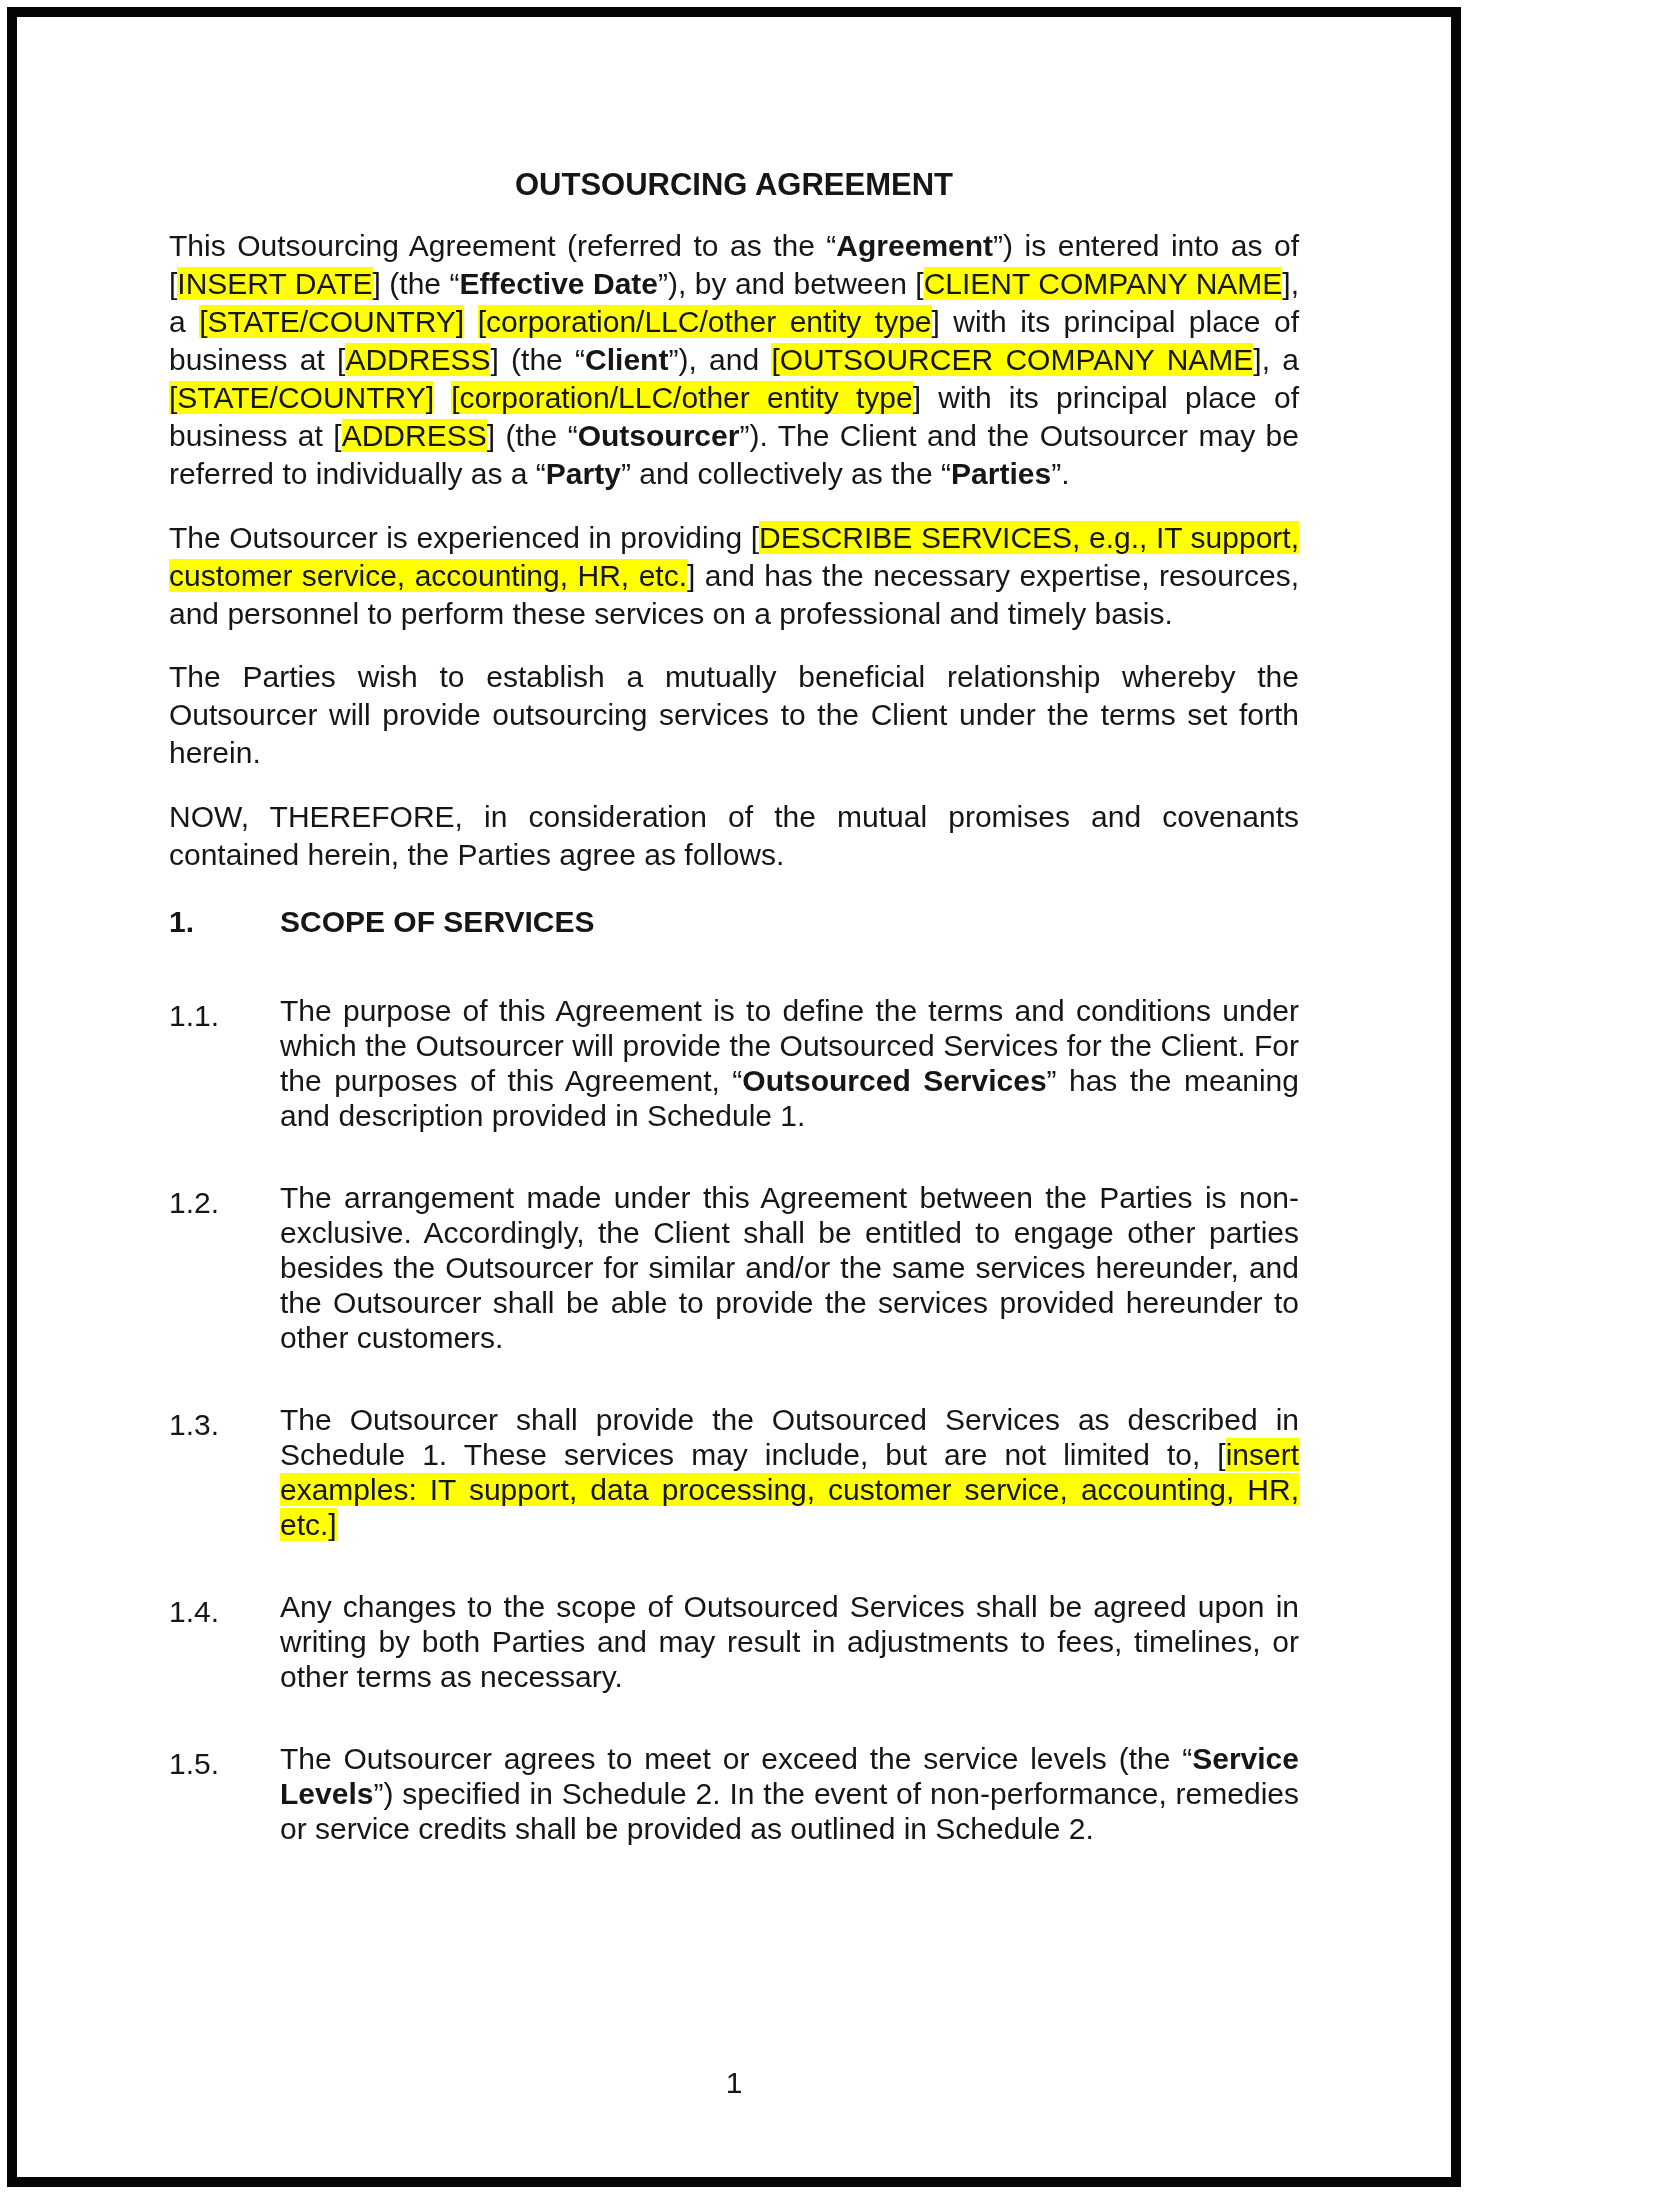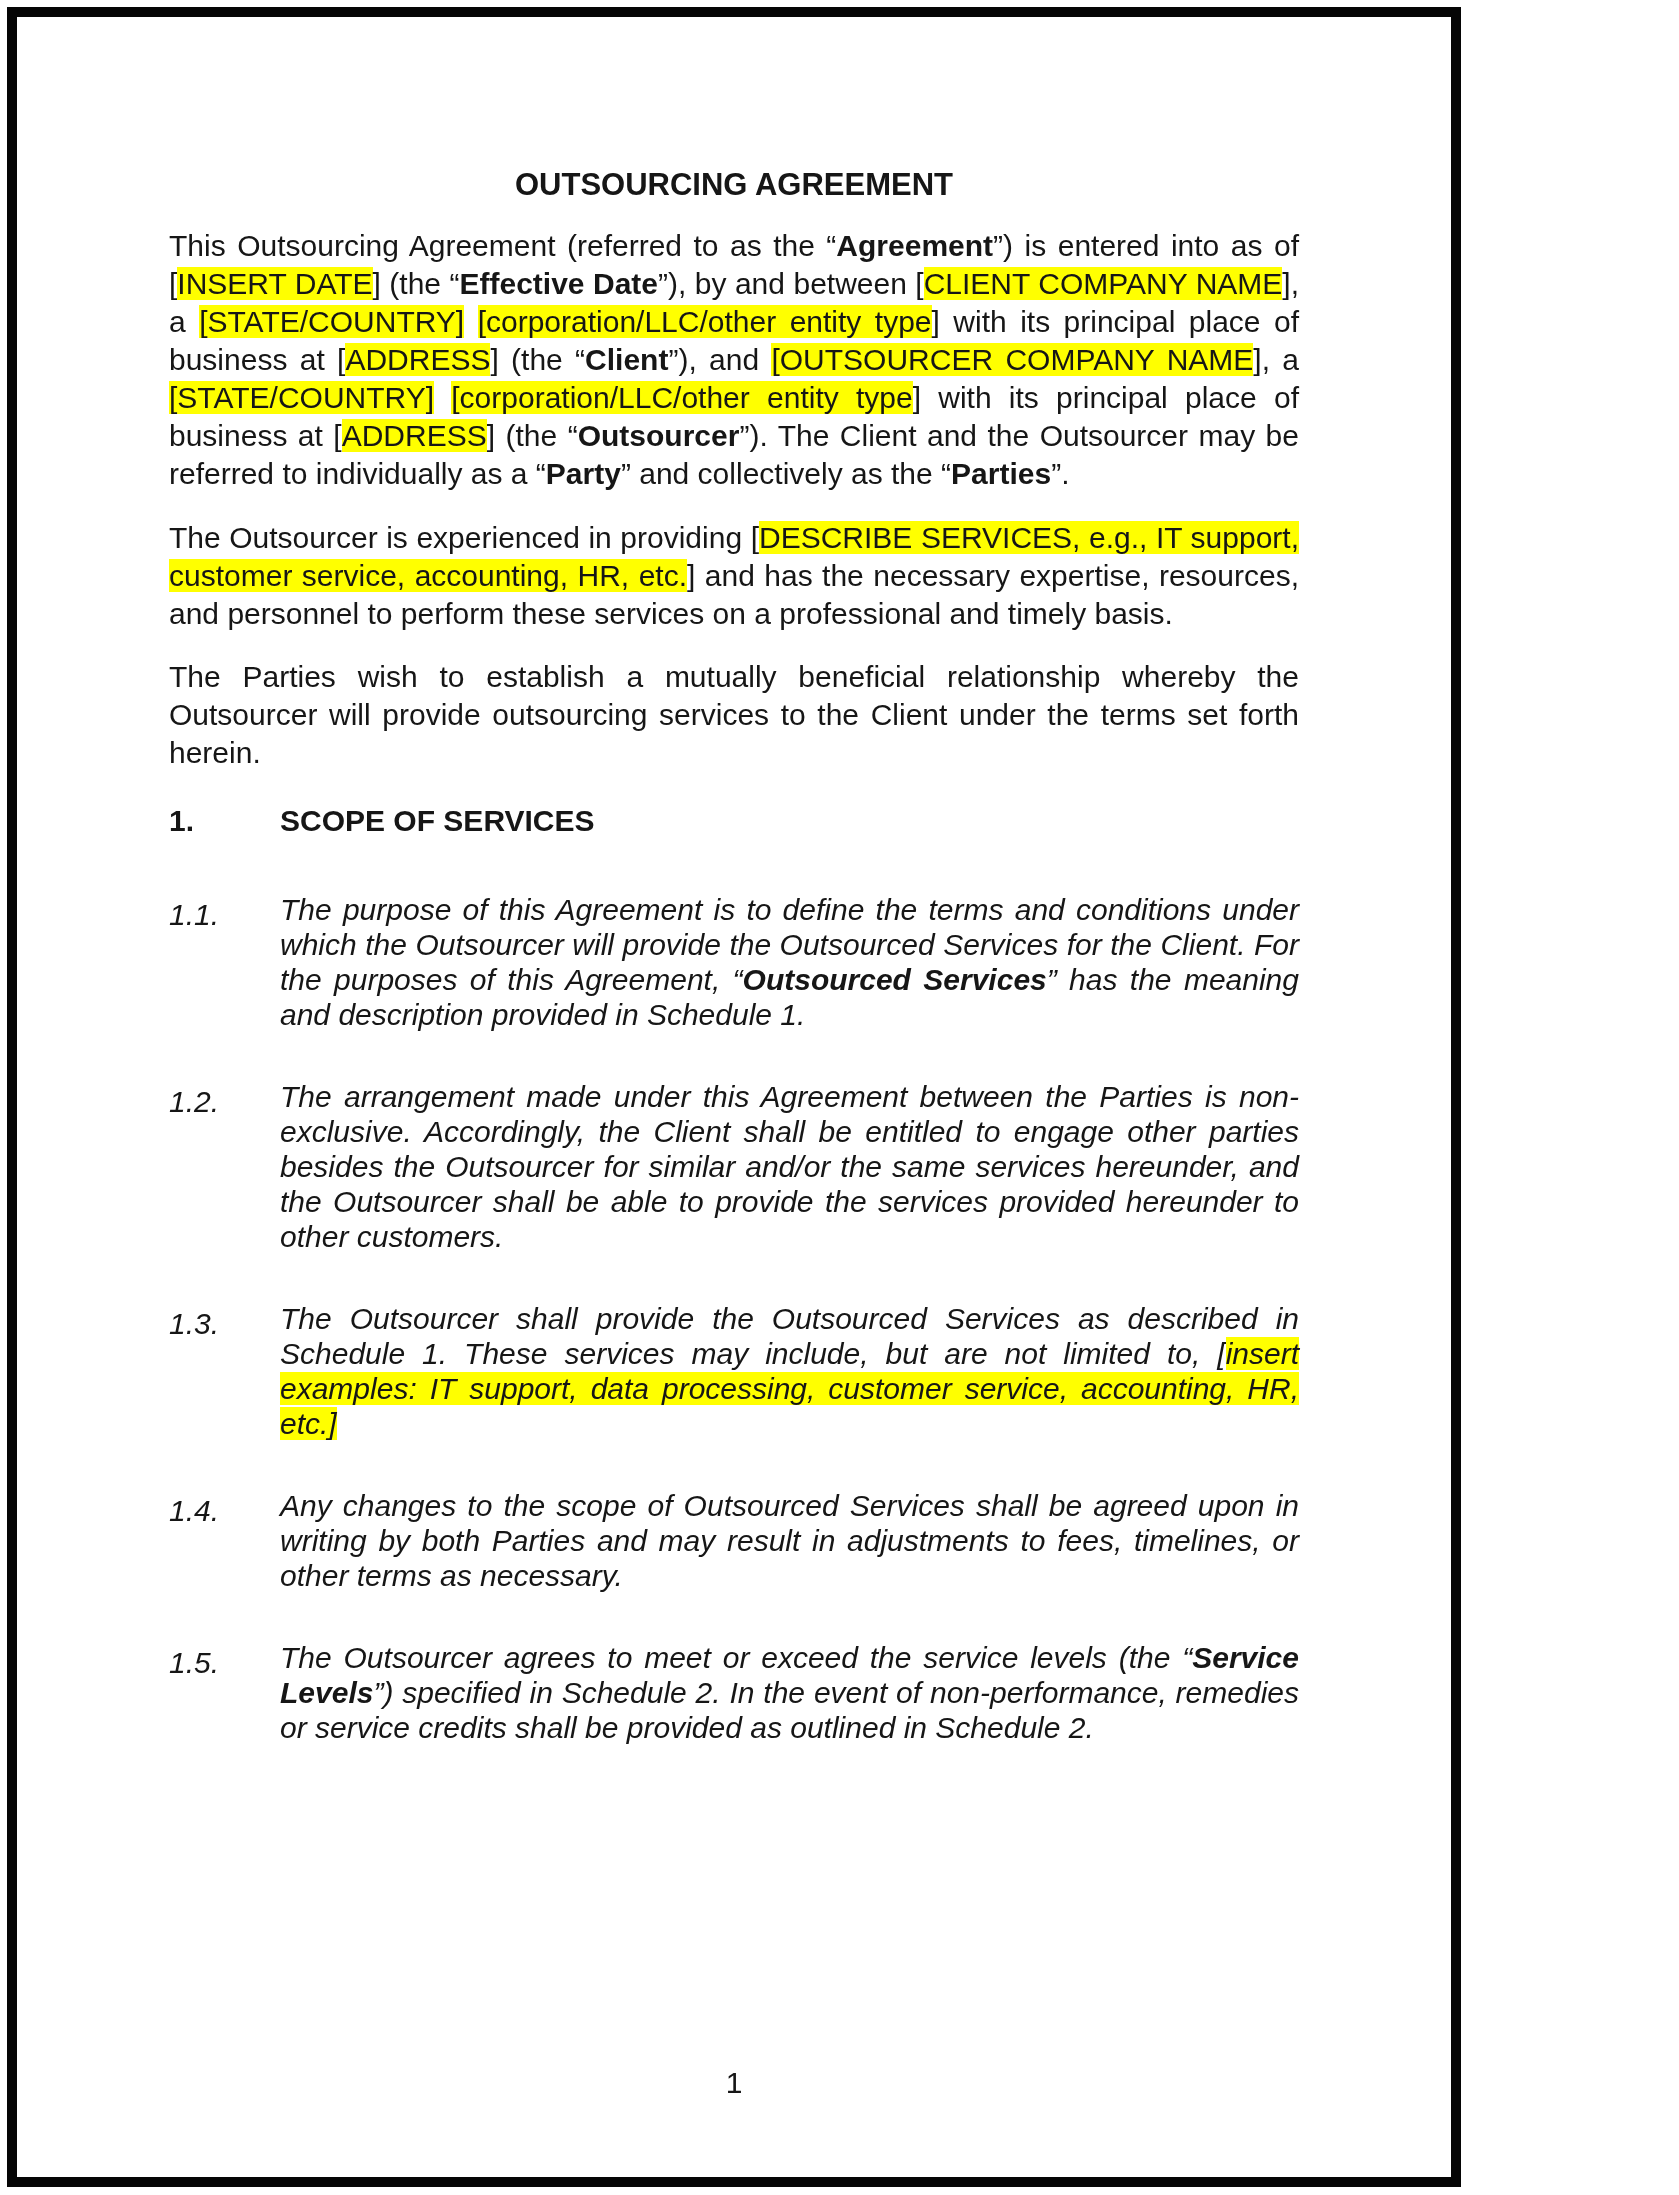--- a/index.html
+++ b/index.html
@@ -42,21 +42,20 @@
     padding-left:111px;
     font-weight:700;
     font-size:30px;
     line-height:45px;
     margin:12.3px 0 49px 0;
   }
   .clause{
     position:relative;
     padding-left:111px;
     margin:0 0 47px 0;
-    font-style:italic;
   }
   .clause-num{
     position:absolute;
     left:0;
     top:0;
     font-size:30px;
     line-height:45px;
   }
   .clause-body{
     font-size:30px;
@@ -80,20 +79,21 @@
 
 <div class="page">
   <div class="frame"></div>
 
   <div class="content">
     <div class="doc-title">OUTSOURCING AGREEMENT</div>
 
     <p class="para"><span>This Outsourcing Agreement (referred to as the “</span><span class="b">Agreement</span><span>”) is entered into as of [</span><span class="hl">INSERT DATE</span><span>] (the “</span><span class="b">Effective Date</span><span>”), by and between [</span><span class="hl">CLIENT COMPANY NAME</span><span>], a </span><span class="hl">[STATE/COUNTRY]</span><span> </span><span class="hl">[corporation/LLC/other entity type</span><span>] with its principal place of business at [</span><span class="hl">ADDRESS</span><span>] (the “</span><span class="b">Client</span><span>”), and </span><span class="hl">[OUTSOURCER COMPANY NAME</span><span>], a </span><span class="hl">[STATE/COUNTRY]</span><span> </span><span class="hl">[corporation/LLC/other entity type</span><span>] with its principal place of business at [</span><span class="hl">ADDRESS</span><span>] (the “</span><span class="b">Outsourcer</span><span>”). The Client and the Outsourcer may be referred to individually as a “</span><span class="b">Party</span><span>” and collectively as the “</span><span class="b">Parties</span><span>”.</span></p>
     <p class="para"><span>The Outsourcer is experienced in providing [</span><span class="hl">DESCRIBE SERVICES, e.g., IT support, customer service, accounting, HR, etc.</span><span>] and has the necessary expertise, resources, and personnel to perform these services on a professional and timely basis.</span></p>
     <p class="para"><span>The Parties wish to establish a mutually beneficial relationship whereby the Outsourcer will provide outsourcing services to the Client under the terms set forth herein.</span></p>
+    <p class="para"><span>NOW, THEREFORE, in consideration of the mutual promises and covenants contained herein, the Parties agree as follows.</span></p>
 
     <div class="section-heading">
       <span class="clause-num">1.</span>
       <span>SCOPE OF SERVICES</span>
     </div>
 
     <div class="clause">
       <span class="clause-num">1.1.</span>
       <div class="clause-body"><span>The purpose of this Agreement is to define the terms and conditions under which the Outsourcer will provide the Outsourced Services for the Client. For the purposes of this Agreement, “</span><span class="b">Outsourced Services</span><span>” has the meaning and description provided in Schedule 1.</span></div>
     </div>

